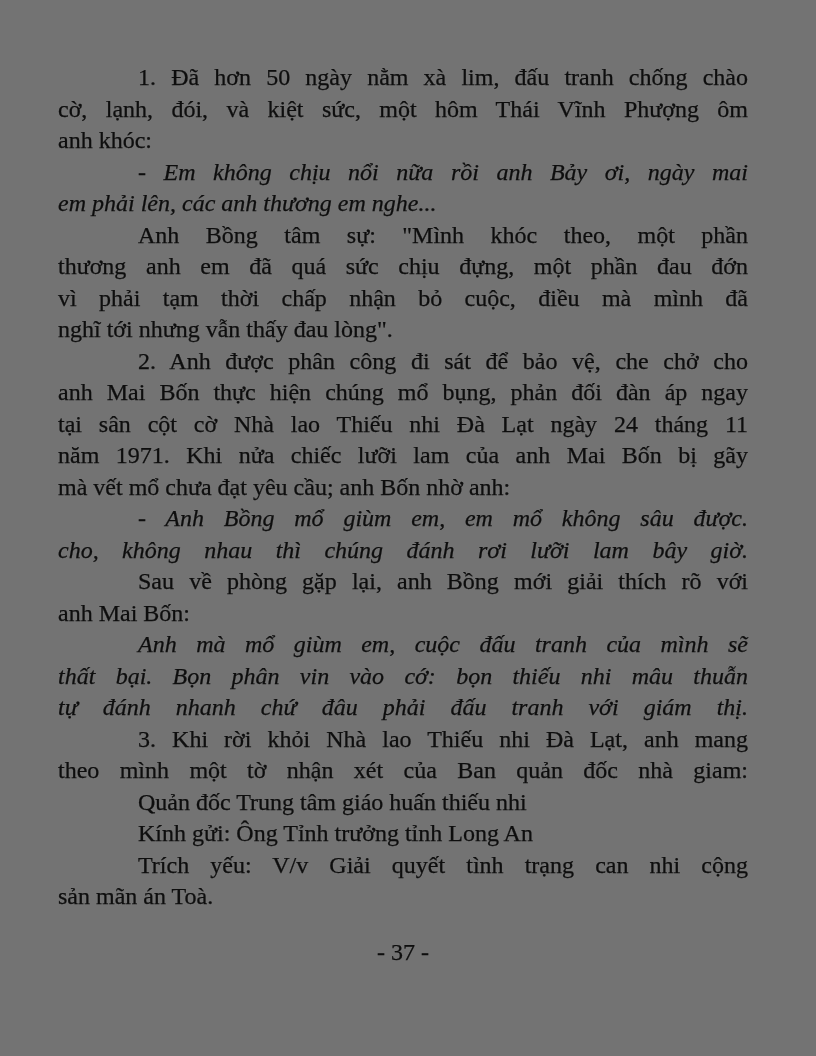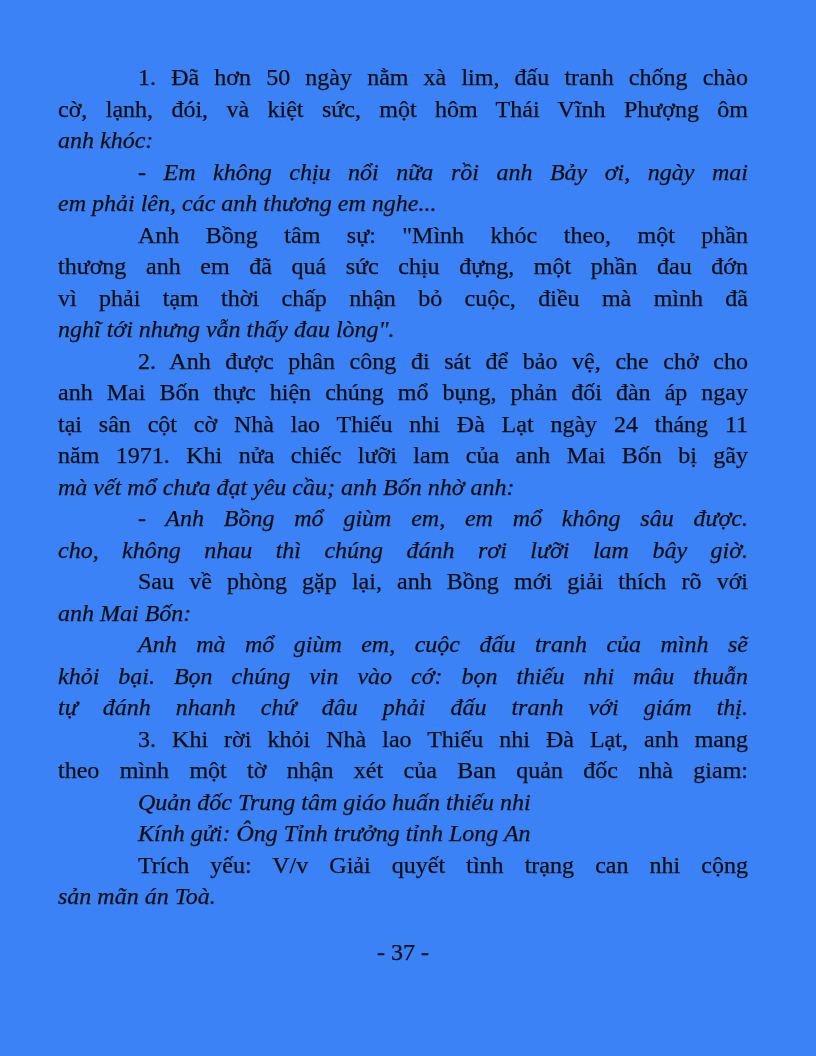--- a/index.html
+++ b/index.html
@@ -4,21 +4,21 @@
 <style>
   html, body {
     margin: 0;
     padding: 0;
     background: #ffffff;
   }
   .page {
     position: relative;
     width: 816px;
     height: 1056px;
-    background: #3b82f6;
+    background: #737373;
     overflow: hidden;
     box-sizing: border-box;
     padding: 62px 68px 0 58px;
     font-family: "Liberation Serif", "DejaVu Serif", serif;
     color: #0e0e0e;
     -webkit-text-stroke: 0.25px #0e0e0e;
   }
   .body-text {
     width: 690px;
   }
@@ -28,21 +28,20 @@
     white-space: normal;
     text-align: justify;
     text-align-last: justify;
     -moz-text-align-last: justify;
   }
   
   .f { padding-left: 80px; }
   
   .e {
     text-align-last: left;
-    font-style: italic;
     -moz-text-align-last: left;
   }
   .i { font-style: italic; }
   .pagenum {
     margin-top: 24px;
     width: 690px;
     text-align: left;
     text-align-last: center;
     -moz-text-align-last: center;
     font-size: 24px;
@@ -66,21 +65,21 @@
     <div class="ln f">2. Anh được phân công đi sát để bảo vệ, che chở cho</div>
     <div class="ln">anh Mai Bốn thực hiện chúng mổ bụng, phản đối đàn áp ngay</div>
     <div class="ln">tại sân cột cờ Nhà lao Thiếu nhi Đà Lạt ngày 24 tháng 11</div>
     <div class="ln">năm 1971. Khi nửa chiếc lưỡi lam của anh Mai Bốn bị gãy</div>
     <div class="ln e">mà vết mổ chưa đạt yêu cầu; anh Bốn nhờ anh:</div>
     <div class="ln f i">- Anh Bồng mổ giùm em, em mổ không sâu được.</div>
     <div class="ln i">cho, không nhau thì chúng đánh rơi lưỡi lam bây giờ.</div>
     <div class="ln f">Sau về phòng gặp lại, anh Bồng mới giải thích rõ với</div>
     <div class="ln e">anh Mai Bốn:</div>
     <div class="ln f i">Anh mà mổ giùm em, cuộc đấu tranh của mình sẽ</div>
-    <div class="ln i">khỏi bại. Bọn chúng vin vào cớ: bọn thiếu nhi mâu thuẫn</div>
+    <div class="ln i">thất bại. Bọn phân vin vào cớ: bọn thiếu nhi mâu thuẫn</div>
     <div class="ln i">tự đánh nhanh chứ đâu phải đấu tranh với giám thị.</div>
     <div class="ln f">3. Khi rời khỏi Nhà lao Thiếu nhi Đà Lạt, anh mang</div>
     <div class="ln">theo mình một tờ nhận xét của Ban quản đốc nhà giam:</div>
     <div class="ln f e">Quản đốc Trung tâm giáo huấn thiếu nhi</div>
     <div class="ln f e">Kính gửi: Ông Tỉnh trưởng tỉnh Long An</div>
     <div class="ln f">Trích yếu: V/v Giải quyết tình trạng can nhi cộng</div>
     <div class="ln e">sản mãn án Toà.</div>
   </div>
   <div class="pagenum">- 37 -</div>
 </div>

